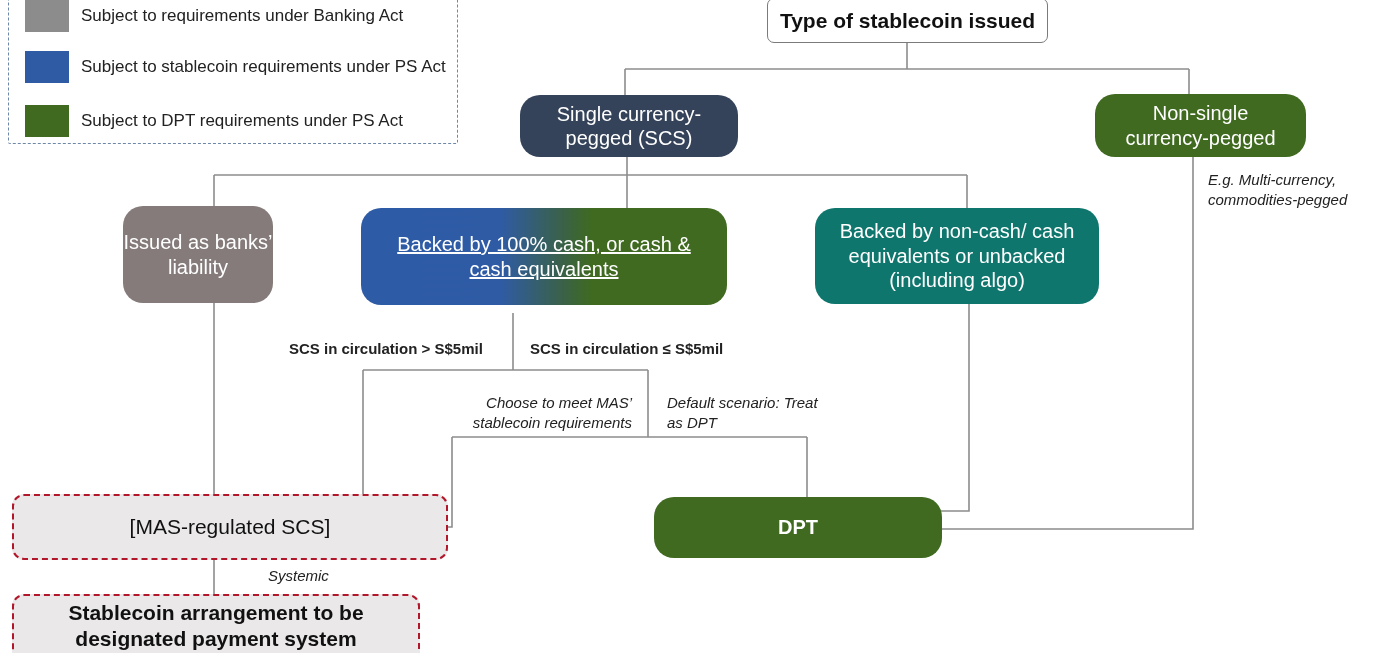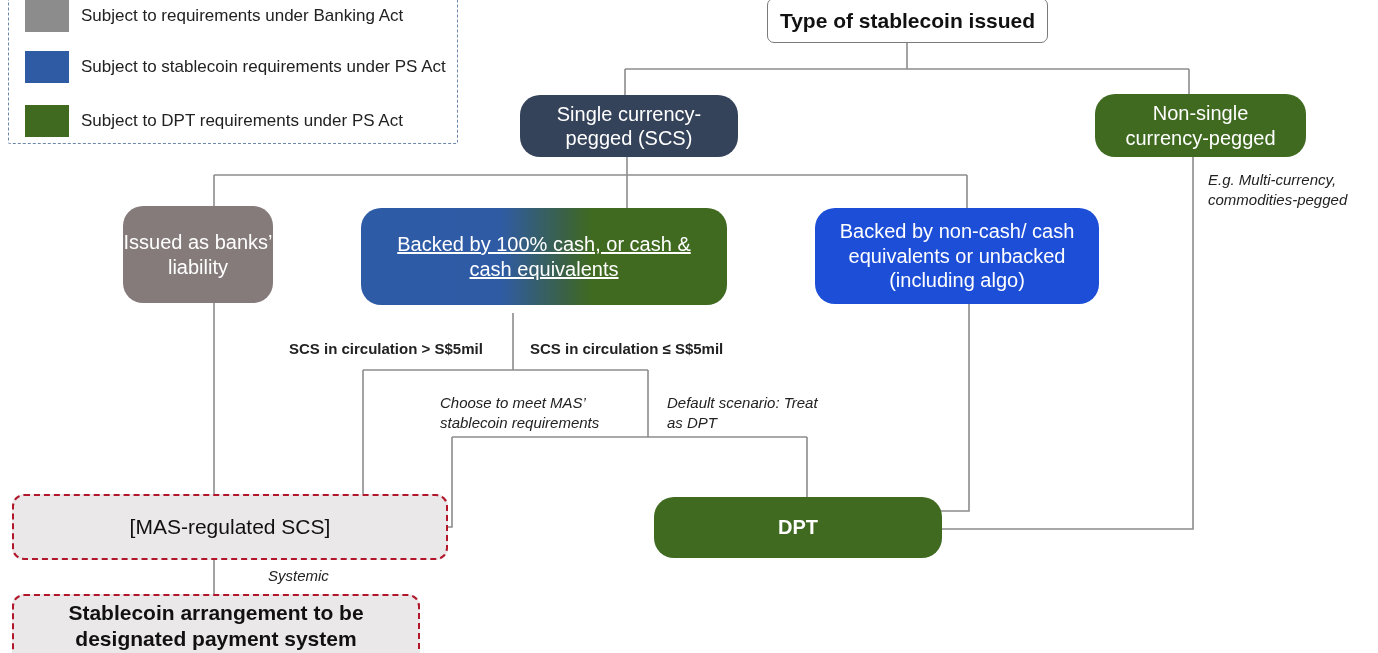--- a/index.html
+++ b/index.html
@@ -18,21 +18,21 @@
   .node { position: absolute; display: flex; align-items: center; justify-content: center;
           text-align: center; box-sizing: border-box; border-radius: 20px; line-height: 1.22; }
   .node span { white-space: pre-line; }
   .n-top { left: 767px; top: -2px; width: 281px; height: 45px; background: #fff;
            border: 1.8px solid #7b7b7b; border-radius: 7px; font-weight: bold; font-size: 21px; color: #111; }
   .n-scs { left: 520px; top: 95px; width: 218px; height: 62px; background: #35435a; color: #fff; font-size: 20px; }
   .n-nonsingle { left: 1095px; top: 94px; width: 211px; height: 63px; background: #3f6a20; color: #fff; font-size: 20px; }
   .n-bank { left: 123px; top: 206px; width: 150px; height: 97px; background: #847b7a; color: #fff; font-size: 20px; }
   .n-backed { left: 361px; top: 208px; width: 366px; height: 97px; color: #fff; font-size: 20px;
               background: linear-gradient(90deg, #2e5ba6 0%, #2f5ba5 38%, #3a6148 55%, #3f6a20 63%, #3f6a20 100%); text-decoration: underline; }
-  .n-noncash { left: 815px; top: 208px; width: 284px; height: 96px; background: #1d4ed8; color: #fff; font-size: 20px; }
+  .n-noncash { left: 815px; top: 208px; width: 284px; height: 96px; background: #0f766e; color: #fff; font-size: 20px; }
   .n-dpt { left: 654px; top: 497px; width: 288px; height: 61px; background: #3f6a20; color: #fff;
            font-size: 20px; font-weight: bold; }
   .n-mas { left: 12px; top: 494px; width: 436px; height: 66px; background: #eae8e8;
            border: 2.2px dashed #b1162a; border-radius: 12px; font-weight: normal; font-size: 21px; color: #111; }
   .n-desig { left: 12px; top: 594px; width: 408px; height: 74px; background: #eae8e8;
              border: 2.2px dashed #b1162a; border-radius: 12px; font-weight: bold; font-size: 21px; color: #111;
              align-items: flex-start; padding-top: 4px; }
 
   .lbl { position: absolute; font-size: 15px; color: #222; white-space: pre-line; line-height: 1.3; }
   .bold { font-weight: bold; }
@@ -110,17 +110,17 @@
   </div>
 <div class="node n-desig">
     <span>Stablecoin arrangement to be
 designated payment system</span>
   </div>
 
 <div class="lbl ital" style="left:1208px; top:170px;">E.g. Multi-currency,
 commodities-pegged</div>
 <div class="lbl bold" style="left:289px; top:339px;">SCS in circulation &gt; S$5mil</div>
 <div class="lbl bold" style="left:530px; top:339px;">SCS in circulation ≤ S$5mil</div>
-<div class="lbl ital" style="left:440px; top:393px; width:192px; text-align:left;">Choose to meet MAS’
+<div class="lbl ital" style="left:440px; top:393px; width:192px; text-align:right;">Choose to meet MAS’
 stablecoin requirements</div>
 <div class="lbl ital" style="left:667px; top:393px;">Default scenario: Treat
 as DPT</div>
 <div class="lbl ital" style="left:268px; top:566px;">Systemic</div>
 
 </body></html>

